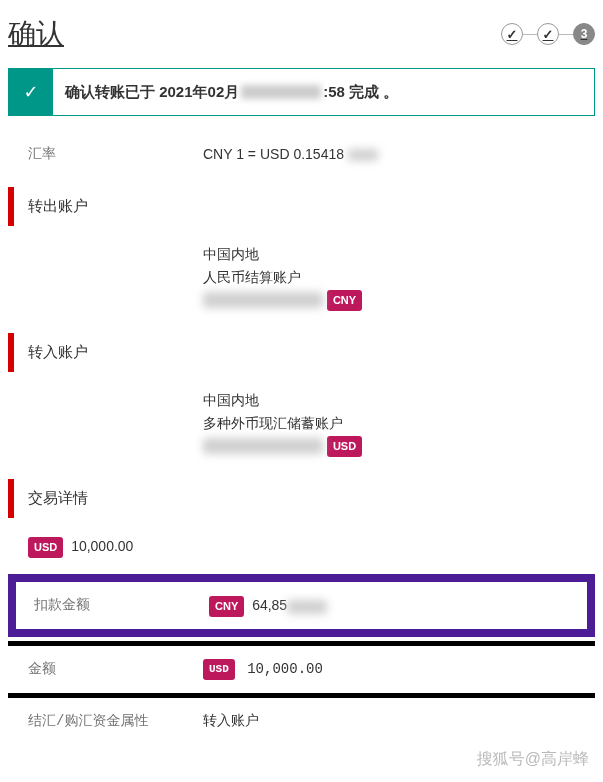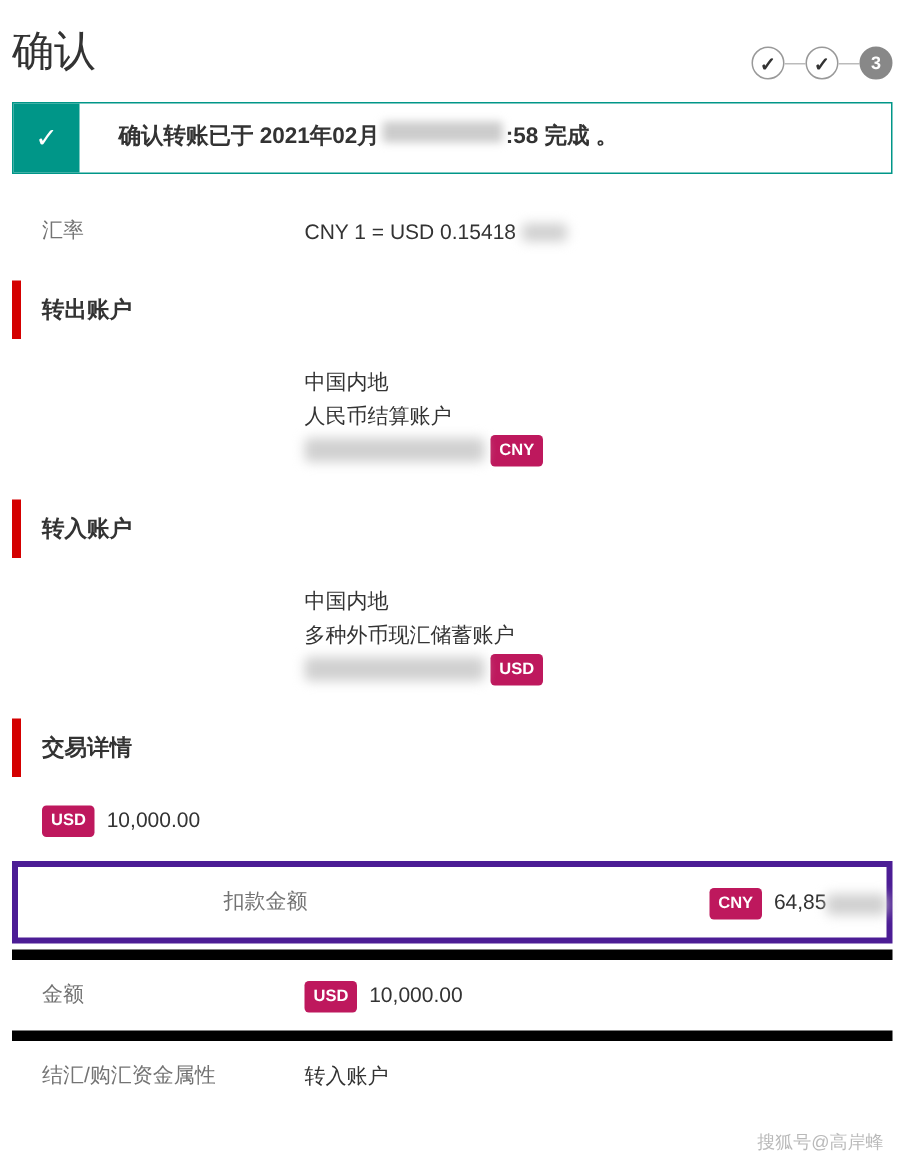--- a/index.html
+++ b/index.html
@@ -7,23 +7,24 @@
     font-family: "Microsoft YaHei", Arial, sans-serif;
     background: #fff;
     width: 603px;
     height: 782px;
     color: #333;
     position: relative;
     overflow: hidden;
   }
   .header {
     display: flex;
-    align-items: flex-end;
+    align-items: center;
     justify-content: space-between;
     padding: 15px 8px 10px 8px;
+    text-decoration: underline;
   }
   .header h1 {
     font-size: 28px;
     font-weight: normal;
     color: #333;
   }
   .steps {
     display: flex;
     align-items: center;
     gap: 0;
@@ -67,94 +68,92 @@
   .banner-icon {
     width: 44px;
     background: #009688;
     display: flex;
     align-items: center;
     justify-content: center;
     color: #fff;
     font-size: 18px;
   }
   .banner-text {
-    padding: 12px 26px;
+    padding: 12px 12px;
     font-size: 15px;
     font-weight: bold;
     color: #333;
     flex: 1;
     display: flex;
-    align-items: flex-start;
+    align-items: center;
   }
   .blur-inline {
     display: inline-block;
     vertical-align: middle;
     background: #ccc;
     filter: blur(3px);
     height: 14px;
     border-radius: 2px;
     margin: 0 2px;
   }
   .content {
     padding: 0 8px;
   }
   .row {
     display: flex;
     padding: 12px 0 12px 20px;
     font-size: 14px;
     align-items: flex-start;
   }
-  .row.bordered { border-top: 7px solid #000000; }
+  .row.bordered { border-top: 5px solid #000000; font-family: Liberation Mono, monospace; }
   .label {
     width: 175px;
     color: #737373;
     padding-top: 2px;
   }
   .value {
     flex: 1;
     color: #333;
     line-height: 1.6;
   }
   .redbar {
     border-left: 6px solid #d40000;
     padding: 10px 0 10px 14px;
     margin: 10px 0 5px 0;
     font-size: 15px;
     color: #333;
-    font-weight: bold;
   }
   .badge {
     display: inline-block;
     background: #be185d;
     color: #fff;
     font-size: 11px;
     padding: 2px 6px;
     border-radius: 3px;
     font-weight: bold;
     vertical-align: middle;
     margin-right: 4px;
   }
   .blur-block {
     display: inline-block;
     vertical-align: middle;
     background: #d0d0d0;
     filter: blur(4px);
     border-radius: 3px;
   }
   .highlight-row {
-    border: 4px solid #4c1d95;
+    border: 8px solid #4c1d95;
     margin: 4px 0;
     padding: 12px 0 12px 18px;
-    text-align: right;
   }
   .watermark {
     position: absolute;
     bottom: 12px;
     right: 14px;
-    font-size: 12px;
+    font-size: 16px;
     color: rgba(100,100,100,0.45);
     font-weight: 500;
   }
 </style>
 </head>
 <body>
 
 <div class="header">
   <h1>确认</h1>
   <div class="steps">

